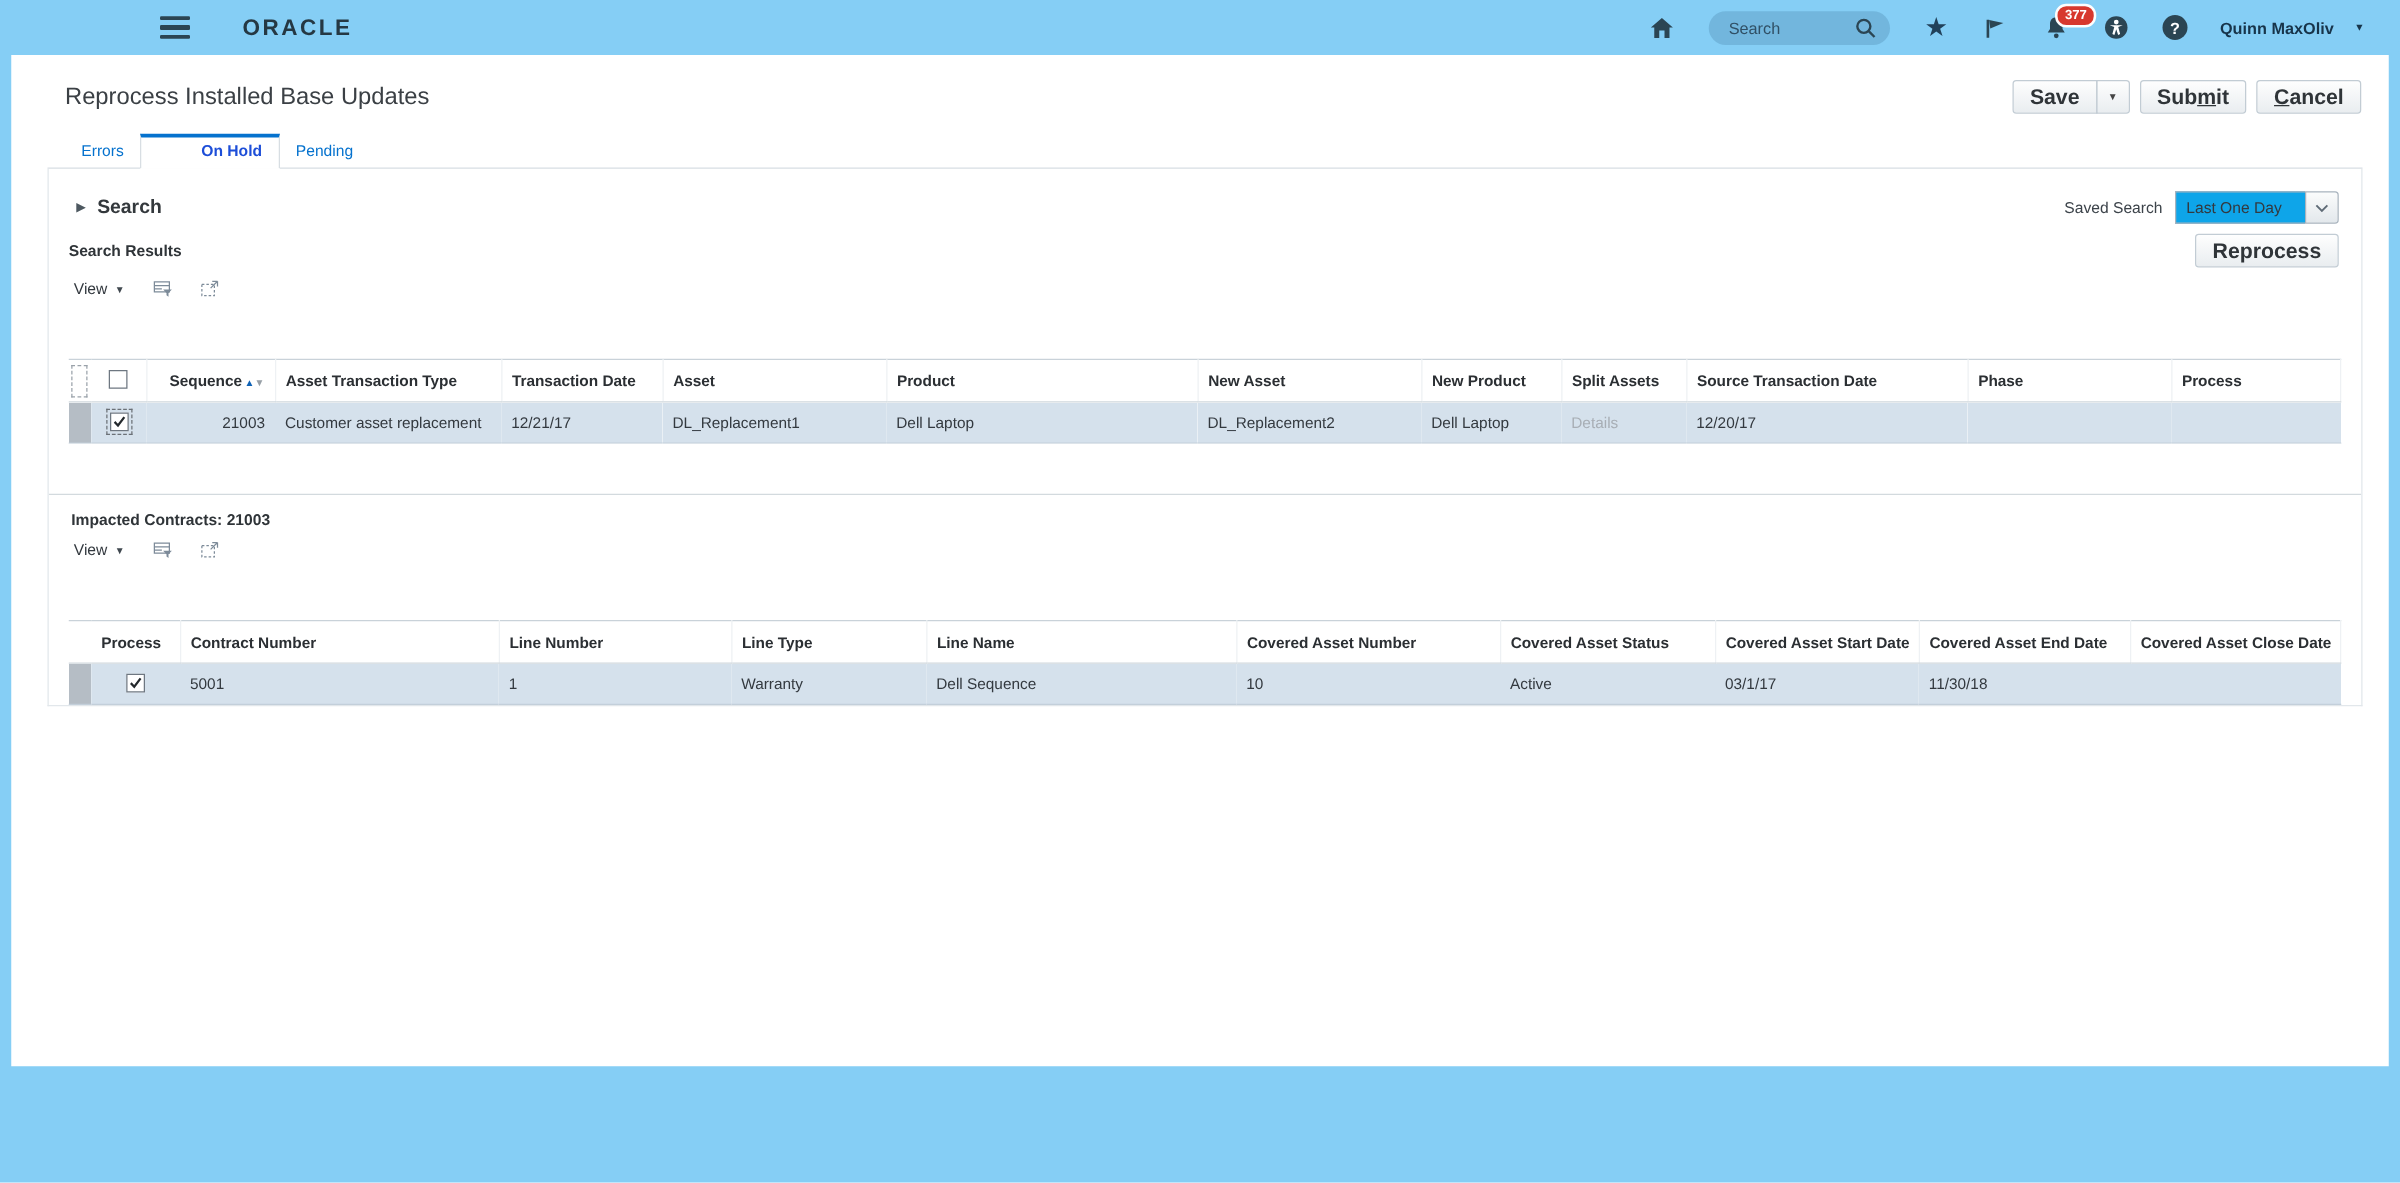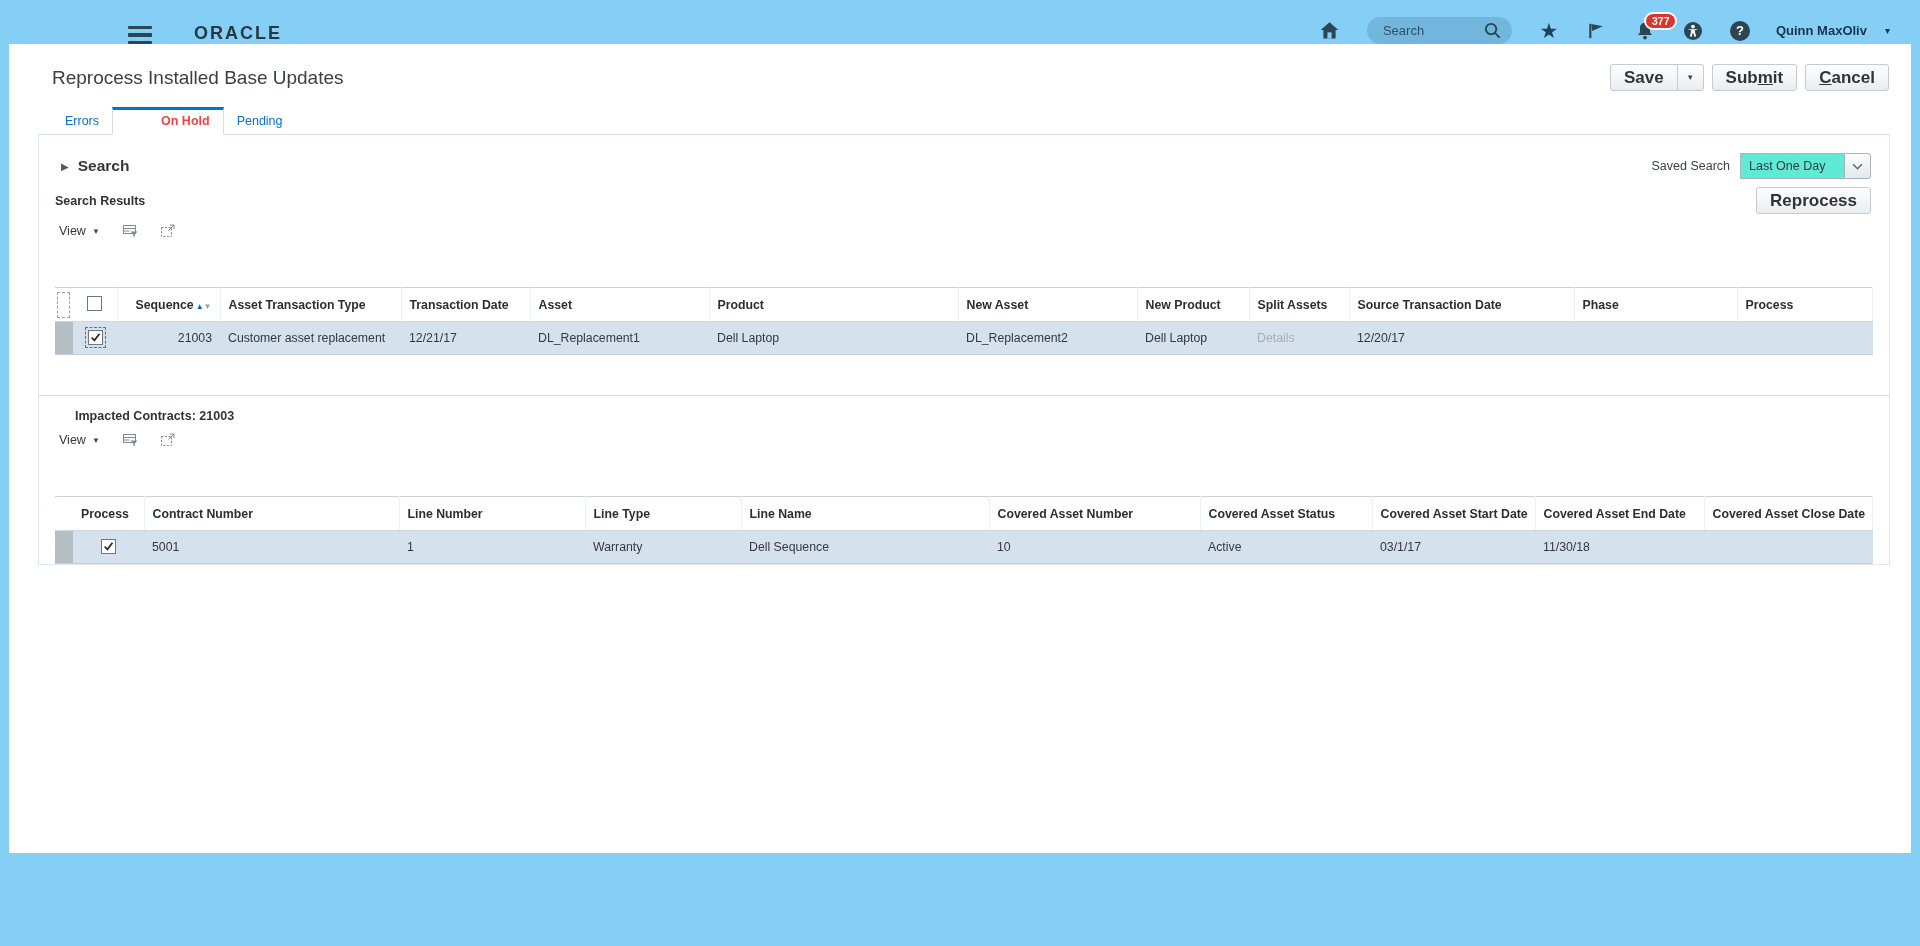--- a/index.html
+++ b/index.html
@@ -5,21 +5,21 @@
   * { box-sizing: border-box; }
   html,body { margin:0; padding:0; }
   body {
     width:1920px; height:946px;
     background:#85cef5;
     font-family:"Liberation Sans", sans-serif;
     color:#33393f; font-size:12.5px;
     overflow:hidden;
   }
   
-  .topbar { height:44px; display:flex; align-items:flex-end; padding:0 30px 0 128px; color:#21415a;border-radius:12px; }
+  .topbar { height:44px; display:flex; align-items:center; padding:0 30px 0 128px; color:#21415a;border-radius:12px; }
   .hamburger { width:24px; cursor:pointer; display:flex; flex-direction:column; gap:4px; }
   .hamburger span { display:block; height:3.5px; background:#2b4553; border-radius:1px; }
   .logo { margin-left:42px; font-size:18px; font-weight:bold; letter-spacing:2px; color:#253843; }
   .topbar-spacer { flex:1; }
   .topbar-right { display:flex; align-items:center; gap:26px; }
   .tb-icon { width:22px; height:22px; display:flex; align-items:center; justify-content:center; cursor:pointer; }
   .search-pill { display:flex; align-items:center; background:rgba(27,78,114,0.18); border-radius:14px; height:27px; width:145px; padding:0 8px 0 14px; }
   .search-pill input { flex:1; min-width:0; border:none; outline:none; background:transparent; font-family:"Liberation Sans",sans-serif; font-size:13px; color:#2d4a5e; }
   .search-pill input::placeholder { color:#2d4a5e; opacity:.95; }
   .star-glyph { font-size:21px; color:#21415a; line-height:1; }
@@ -35,31 +35,31 @@
   .page-title { font-size:19px; color:#3b4045;margin-left:19px; }
   .action-btns { display:flex; align-items:center; gap:8px; }
   .btn { height:27px; background:linear-gradient(#fefefe,#e9edf0); border:1px solid #c2ccd4; border-radius:3px; color:#2f3438; font-weight:bold; font-size:17px; padding:0 13px; cursor:pointer; font-family:"Liberation Sans",sans-serif; }
   .split { display:flex; }
   .split .btn.main { border-radius:3px 0 0 3px; }
   .split .btn.caret { border-radius:0 3px 3px 0; margin-left:-1px; width:27px; padding:0; font-size:8px; color:#444; }
   .btn u { text-decoration:underline; }
   
   .tabs { display:flex; align-items:flex-end; margin:16px 21px 0 29px; border-bottom:1px solid #d8dee3; padding-left:14px; }
   .tab { padding:6px 13px 6px; font-size:12.5px; color:#0572ce; cursor:pointer; }
-  .tab.active { background:#fff; color:#ef4444; font-weight:bold; border:1px solid #d8dee3; border-bottom:1px solid #fff; border-top:3px solid #0572ce; margin-bottom:-1px; padding-top:4px;padding-left:48px; }
+  .tab.active { background:#fff; color:#1d4ed8; font-weight:bold; border:1px solid #d8dee3; border-bottom:1px solid #fff; border-top:3px solid #0572ce; margin-bottom:-1px; padding-top:4px;padding-left:48px; }
   .tab-panel { margin:0 21px 0 29px; border:1px solid #e2e7eb; border-top:none; height:430px; padding:10px 16px 0; overflow:hidden; }
   
   .search-row { display:flex; justify-content:space-between; align-items:center; padding:8px 2px 6px 6px; }
   .search-title { display:flex; align-items:center; gap:9px; cursor:pointer; }
   .disclosure { font-size:10px; color:#4d5860; }
   .search-title b { font-size:15.5px; color:#33383c; }
   .saved-search { display:flex; align-items:center; }
   .saved-label { font-size:12.5px; color:#3c434a; margin-right:10px; }
   .select-box { display:flex; align-items:stretch; height:26px; }
-  .select-value { width:104px; background:#5eead4; border:1px solid #a8b3bd; border-right:none; font-size:12.5px; color:#33393f; padding:5px 0 0 8px; }
+  .select-value { width:104px; background:#0ea5e9; border:1px solid #a8b3bd; border-right:none; font-size:12.5px; color:#33393f; padding:5px 0 0 8px; }
   .select-btn { width:27px; background:linear-gradient(#fbfcfc,#e3e8ec); border:1px solid #a8b3bd; border-radius:0 3px 3px 0; display:flex; align-items:center; justify-content:center; cursor:pointer; }
   .results-row { display:flex; justify-content:space-between; align-items:center; margin-top:2px; padding-right:2px; }
   .section-title { font-size:12.5px; font-weight:bold; color:#2f3438; }
   
   .toolbar { display:flex; align-items:center; gap:22px; padding:9px 0 8px 4px; }
   .view-menu { display:flex; align-items:center; gap:6px; cursor:pointer; font-size:12.5px; color:#33393f; }
   .view-caret { font-size:8px; color:#40484f; }
   .tb-btn { display:flex; align-items:center; cursor:pointer; }
   
   table { width:100%; border-collapse:collapse; table-layout:fixed;margin-top:40px; }
@@ -72,21 +72,21 @@
   th.col-seq { text-align:right; }
   .sort-icons { display:inline-block; margin-left:2px; }
   .sort-asc { color:#0f62b5; font-size:8px; cursor:pointer; }
   .sort-desc { color:#98a0a7; font-size:8px; cursor:pointer; }
   .cb { width:15px; height:15px; background:#fff; border:1px solid #6e7781; display:inline-flex; align-items:center; justify-content:center; cursor:pointer; }
   .cb.focused { outline:1px dashed #6b7177; outline-offset:2px; }
   .center { text-align:center; }
   .disabled-link { color:#a8aeb5; }
   .table-gap { height:40px; background:#fff; }
   .divider { border:none; border-top:1px solid #d3dade; margin:0 -16px; }
-  .contracts-title { margin:13px 0 0 20px; }
+  .contracts-title { margin:13px 0 0 2px; }
   
   .hscroll { height:17px; background:#f3f4f4; border:1px solid #e0e1e2; display:flex; align-items:stretch; }
   .hs-btn { width:20px; display:flex; align-items:center; justify-content:center; color:#4c4c4c; font-size:14px; cursor:pointer; line-height:1; }
   .hs-track { flex:1; position:relative; }
   .hs-thumb { position:absolute; left:0; top:0; height:100%; width:86%; background:#c5c8ca; cursor:grab; }
   svg { display:block; }
 </style>
 </head>
 <body>
 

